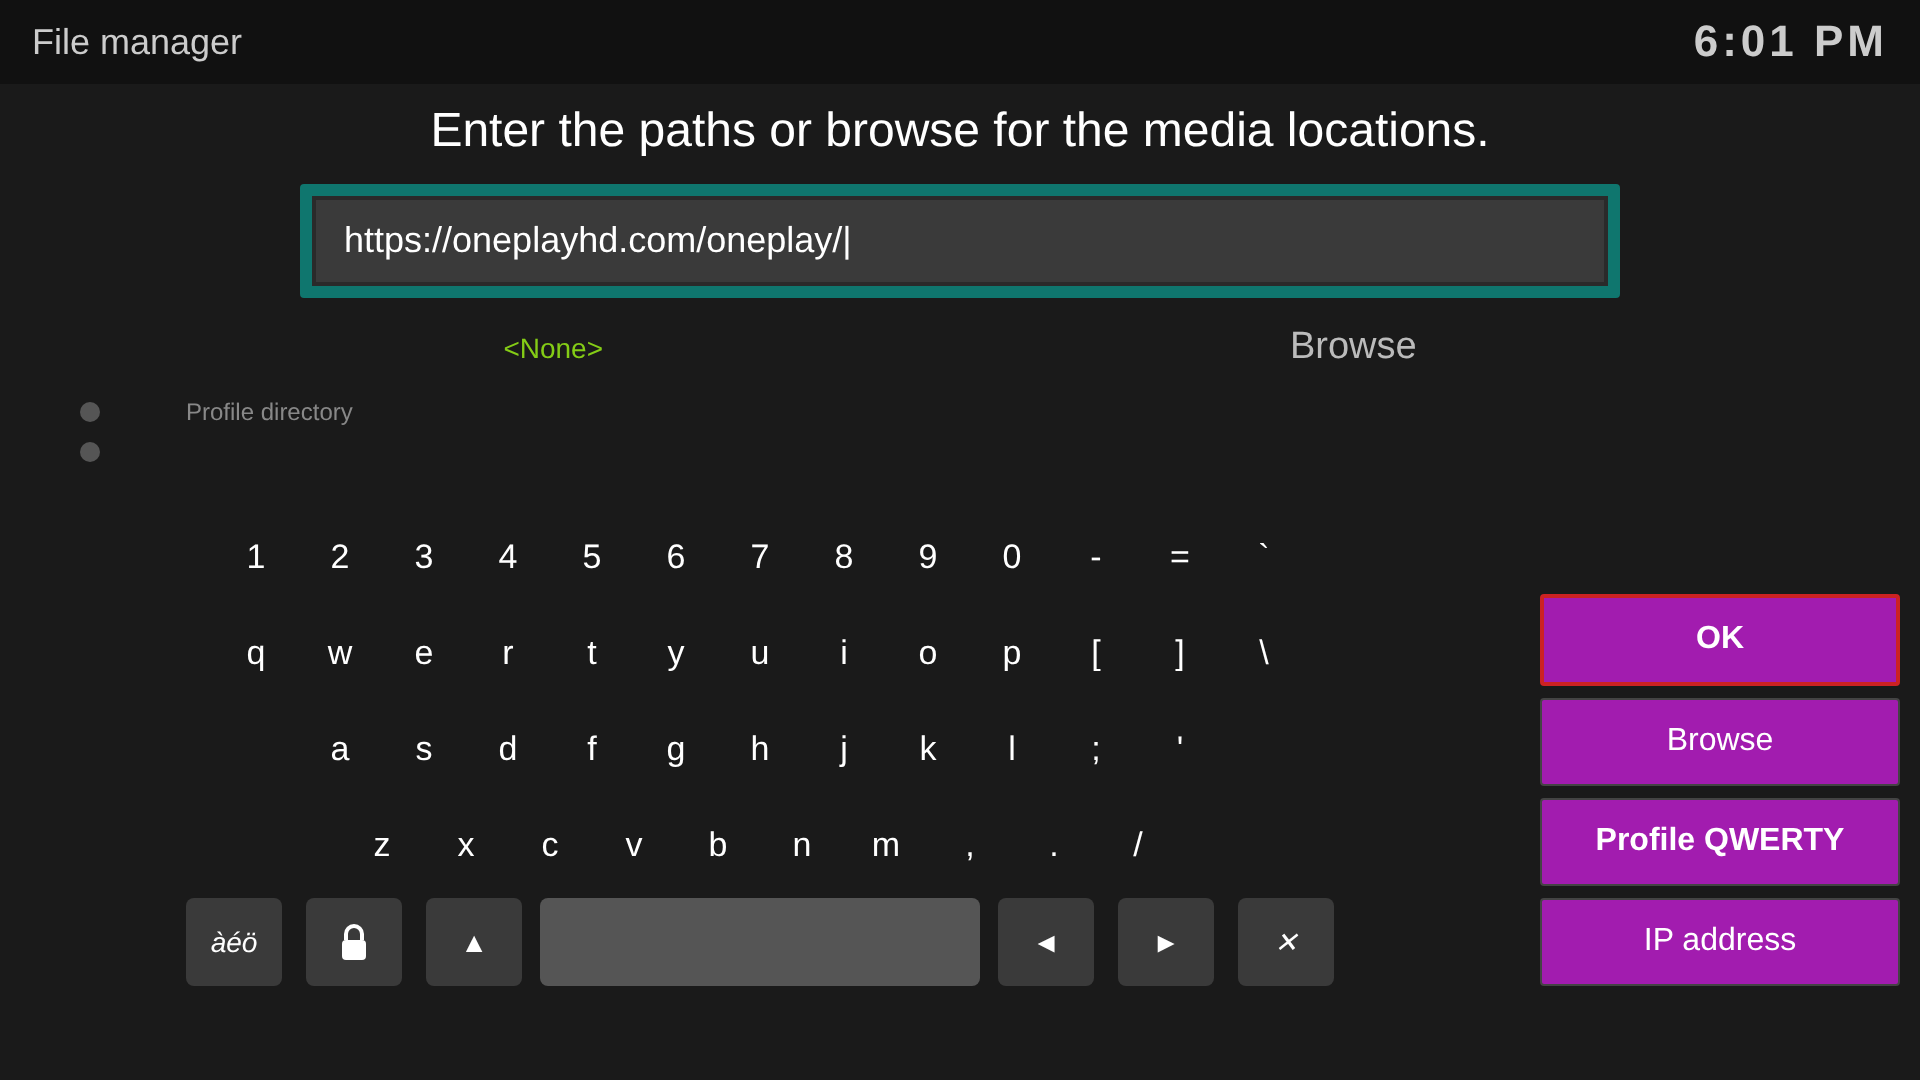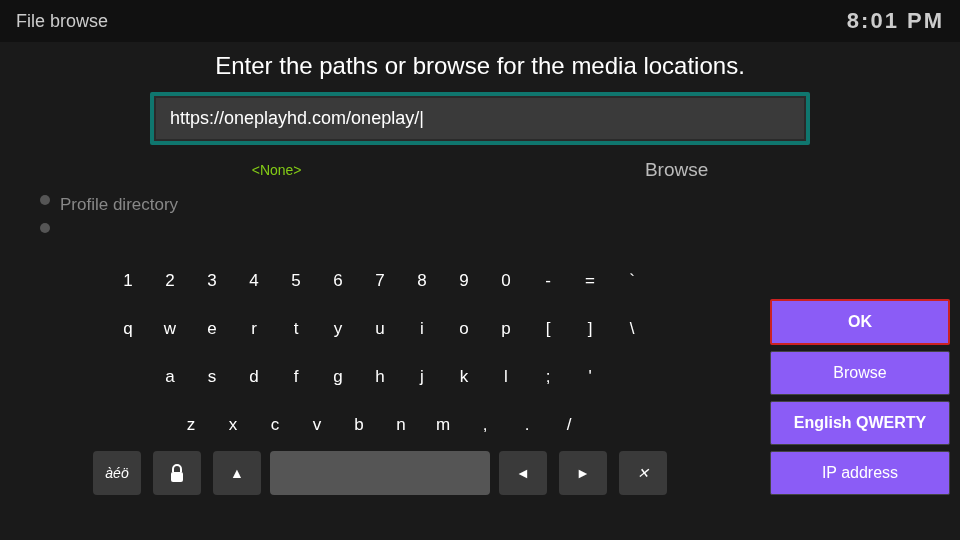--- a/index.html
+++ b/index.html
@@ -38,21 +38,21 @@
     }
     .instruction {
       text-align: center;
       font-size: 24px;
       color: #fff;
       margin-bottom: 12px;
     }
 
     
     .url-input-wrapper {
-      border: 4px solid #0f766e;
+      border: 6px solid #0f766e;
       border-radius: 2px;
       background: #2a2a2a;
       padding: 2px;
       margin: 0 auto 10px;
       width: 660px;
     }
     .url-input {
       width: 100%;
       background: #3a3a3a;
       border: none;
@@ -84,23 +84,25 @@
     }
     .browse-btn {
       font-size: 19px;
       color: #bbb;
       cursor: pointer;
     }
 
     
     .profile-row {
       display: flex;
+      align-items: center;
       padding: 4px 20px;
-      font-size: 17px;
+      font-size: 12px;
       color: #888;
+      gap: 33px;
     }
     .profile-dot {
       width: 10px;
       height: 10px;
       background: #555;
       border-radius: 50%;
       margin-right: 10px;
       flex-shrink: 0;
     }
 
@@ -171,39 +173,39 @@
       gap: 6px;
       padding: 6px 10px;
       align-self: flex-end;
     }
     .action-btn {
       width: 100%;
       padding: 12px 0;
       text-align: center;
       font-size: 16px;
       color: #fff;
-      background: #8b5cf6;
+      background: #a21caf;
       border: 1px solid #444;
       cursor: pointer;
       border-radius: 2px;
     }
     .action-btn.ok-btn {
       border: 2px solid #cc2222;
       font-weight: bold;
     }
     .action-btn.lang-btn {
       font-weight: bold;
     }
   </style>
 </head>
 <body>
 
 <div class="header">
-  <span class="header-title">File browse</span>
-  <span class="header-time">8:01 PM</span>
+  <span class="header-title">File manager</span>
+  <span class="header-time">6:01 PM</span>
 </div>
 
 <div class="main">
   <div class="instruction">Enter the paths or browse for the media locations.</div>
 
   <div class="url-input-wrapper">
     <input class="url-input" type="text" value="https://oneplayhd.com/oneplay/|" style="">
   </div>
 
   <div class="browse-row">
@@ -296,16 +298,16 @@
       <div class="kb-spacebar"></div>
       <span class="kb-special">◄</span>
       <span class="kb-special">►</span>
       <span class="kb-special">✕</span>
     </div>
   </div>
 
   <div class="right-panel">
     <button class="action-btn ok-btn">OK</button>
     <button class="action-btn">Browse</button>
-    <button class="action-btn lang-btn">English QWERTY</button>
+    <button class="action-btn lang-btn">Profile QWERTY</button>
     <button class="action-btn">IP address</button>
   </div>
 </div>
 
 </body></html>

